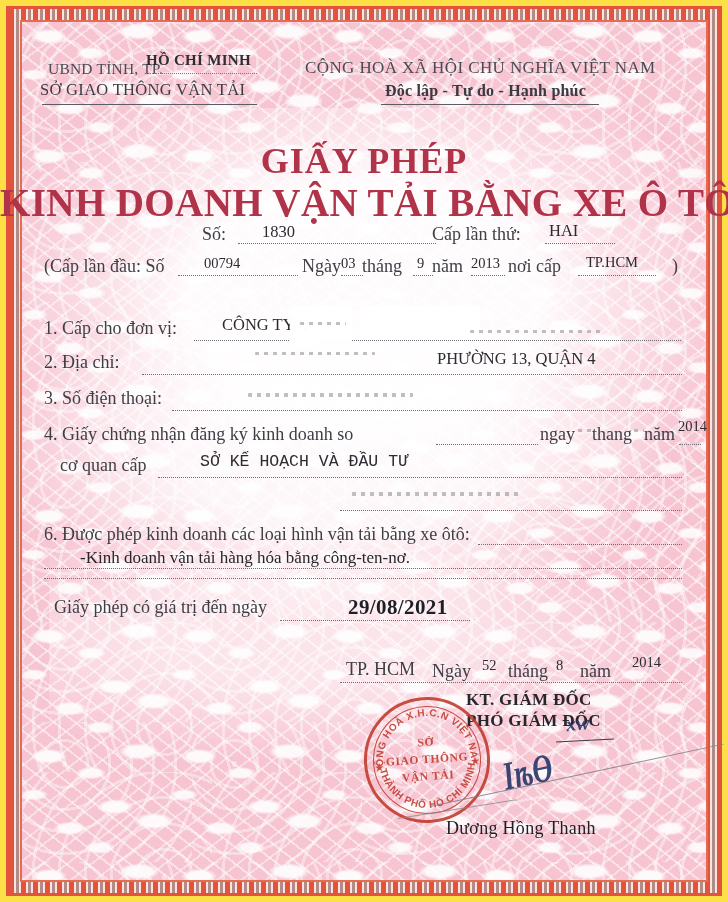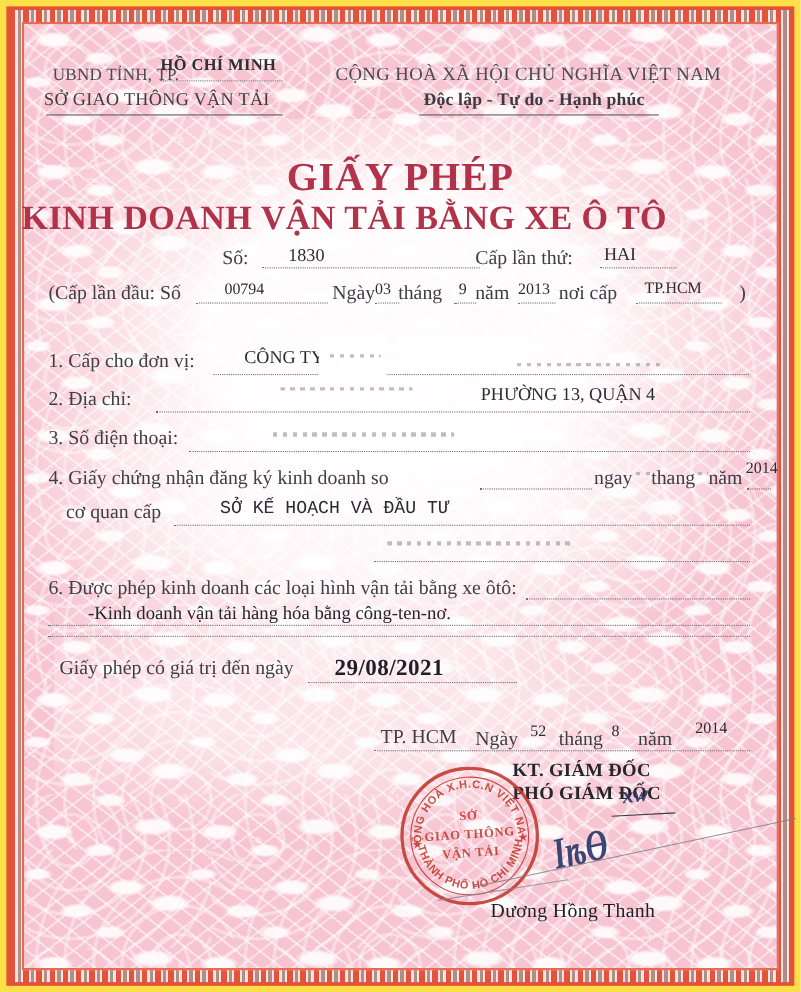--- a/index.html
+++ b/index.html
@@ -99,39 +99,39 @@
   .hdr-right1{left:305px;top:58px;font-size:17px;color:#4a4a52;letter-spacing:.4px;}
   .hdr-right2{left:385px;top:82px;font-size:16px;font-weight:bold;color:#3a3a40;letter-spacing:.2px;}
   .uline-motto{position:absolute;left:381px;top:104px;width:218px;border-bottom:1.7px solid #5c5c64;}
 
   .title1{
     left:0;width:728px;top:140px;text-align:center;
     font-size:36px;font-weight:bold;color:#b03349;letter-spacing:1px;
   }
   .title2{
     left:0;width:626px;top:180px;text-align:center;
-    font-size:31px;font-weight:bold;color:#b03349;letter-spacing:.4px;
+    font-size:39px;font-weight:bold;color:#b03349;letter-spacing:.4px;
   }
 
   .lbl{font-size:18px;color:#3e3e45;}
   .val{font-size:16.5px;color:#2b2b31;}
   .val-sm{font-size:14.5px;color:#2b2b31;}
 
   .dot{position:absolute;border-bottom:1.7px dotted #6e6e77;height:0;}
 
   .redacted{
     position:absolute;background:#ffffff;opacity:.97;
   }
   .smudge{
     position:absolute;
     background:repeating-linear-gradient(90deg,#8b8b93 0 4px,transparent 4px 9px);
     opacity:.55;height:3px;border-radius:1px;
   }
 
-  .bold-date{font-size:21px;font-weight:bold;color:#1f1f25;letter-spacing:.4px;}
+  .bold-date{font-size:21px;font-weight:bold;color:#1f1f25;letter-spacing:.4px;margin-left:44px;}
 
   .sig-title{font-size:17px;font-weight:bold;color:#26262c;letter-spacing:.3px;}
   .signer{font-size:18px;font-weight:normal;color:#1f1f25;letter-spacing:.3px;}
 
   
   .stamp{
     position:absolute;left:364px;top:697px;width:120px;height:120px;
     border:3px solid #c0392b;border-radius:50%;
     color:#c0392b;opacity:.88;transform:rotate(-4deg);
   }

